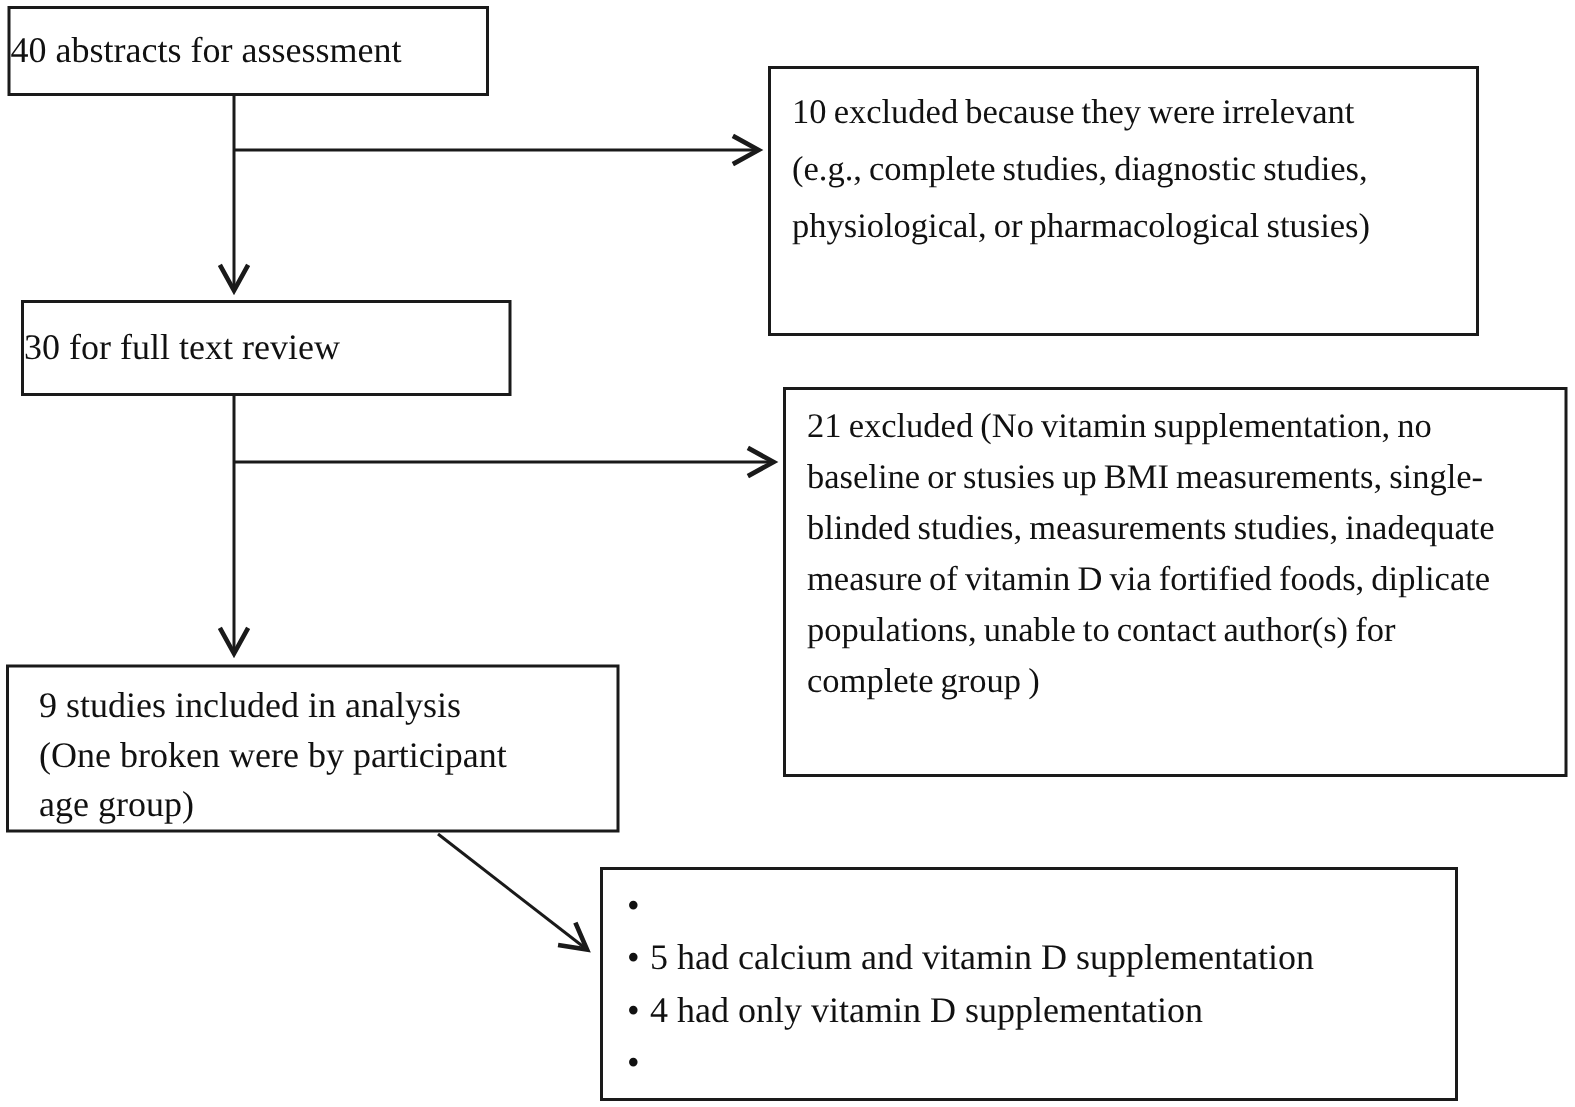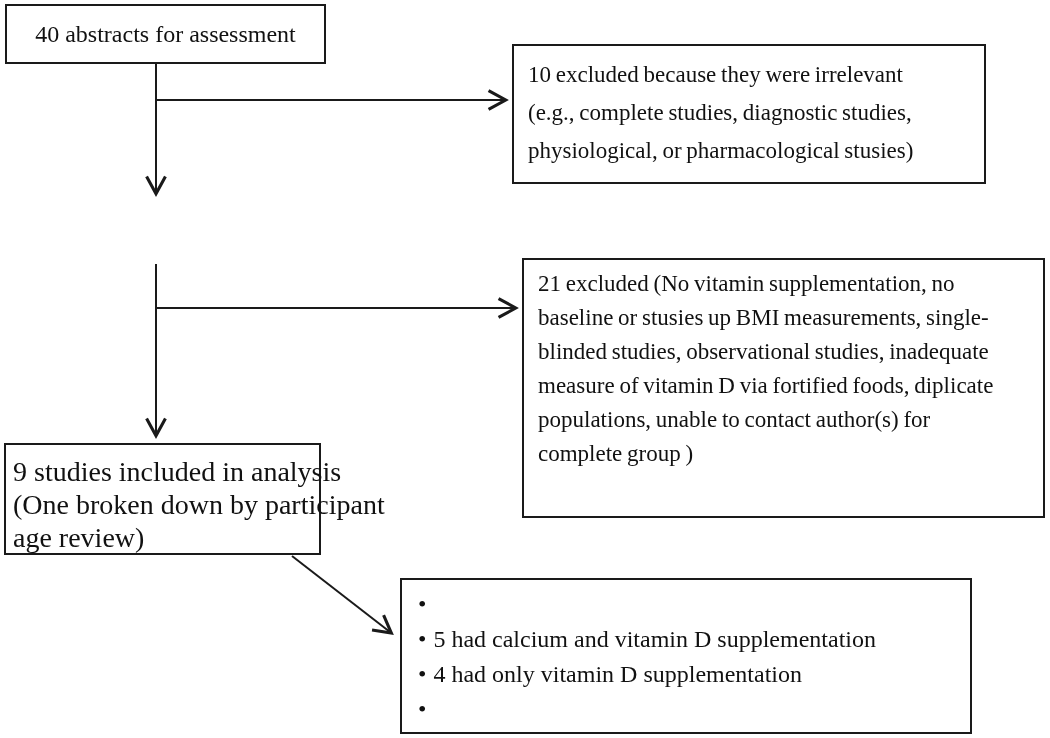--- a/index.html
+++ b/index.html
@@ -20,31 +20,30 @@
     pointer-events: none;
   }
   .box {
     position: absolute;
     border: 2px solid #1a1a1a;
     background: #ffffff;
   }
   .box-center {
     display: flex;
     align-items: center;
-    justify-content: center;
     font-size: 24px;
   }
   .box-abstracts   { left: 5px;   top: 4px;   width: 321px; height: 60px; }
-  .box-excl-abs    { left: 512px; top: 44px;  width: 474px; height: 140px;
+  .box-excl-abs    { left: 512px; top: 44px;  width: 474px; height: 180px;
                      padding: 10px 14px; font-size: 23px; line-height: 38px; word-spacing: -1px; }
   .box-fulltext    { left: 14px;  top: 200px; width: 327px; height: 64px; }
   .box-excl-full   { left: 522px; top: 258px; width: 523px; height: 260px;
                      padding: 7px 14px; font-size: 23px; line-height: 34px; word-spacing: -1px; }
-  .box-included    { left: 4px;   top: 443px; width: 317px; height: 112px;
-                     padding: 10px 7px; font-size: 28px; line-height: 33px; }
+  .box-included    { left: 4px;   top: 443px; width: 409px; height: 112px;
+                     padding: 10px 20px; font-size: 24px; line-height: 33px; }
   .box-details     { left: 400px; top: 578px; width: 572px; height: 156px;
                      padding: 7px 16px; font-size: 24px; line-height: 35px; }
   .bline { white-space: nowrap; }
   .bullet-row { display: flex; align-items: baseline; white-space: nowrap; }
   .bullet { margin-right: 7px; font-size: 24px; }
 </style>
 </head>
 <body>
 
 <div class="canvas">
@@ -65,34 +64,37 @@
   <div class="box box-abstracts box-center">
     <div class="bline">40 abstracts for assessment</div>
   </div>
 
   <div class="box box-excl-abs">
     <div class="bline">10 excluded because they were irrelevant</div>
     <div class="bline">(e.g., complete studies, diagnostic studies,</div>
     <div class="bline">physiological,  or pharmacological  stusies)</div>
   </div>
 
+  <div class="box box-fulltext box-center">
+    <div class="bline">30 for full text review</div>
+  </div>
 
   <div class="box box-excl-full">
     <div class="bline">21 excluded (No vitamin supplementation, no</div>
     <div class="bline">baseline or stusies up BMI measurements, single-</div>
-    <div class="bline">blinded studies, observational studies, inadequate</div>
+    <div class="bline">blinded studies, measurements studies, inadequate</div>
     <div class="bline">measure of vitamin D via fortified foods, diplicate</div>
     <div class="bline">populations,  unable to contact author(s) for</div>
     <div class="bline">complete group )</div>
   </div>
 
   <div class="box box-included">
     <div class="bline">9 studies included in analysis</div>
-    <div class="bline">(One broken down by participant</div>
-    <div class="bline">age review)</div>
+    <div class="bline">(One broken were by participant</div>
+    <div class="bline">age group)</div>
   </div>
 
   <div class="box box-details">
     <div class="bullet-row">
       <span class="bullet">•</span>
     </div>
     <div class="bullet-row">
       <span class="bullet">•</span>
       <span>5 had calcium and vitamin D supplementation</span>
     </div>

